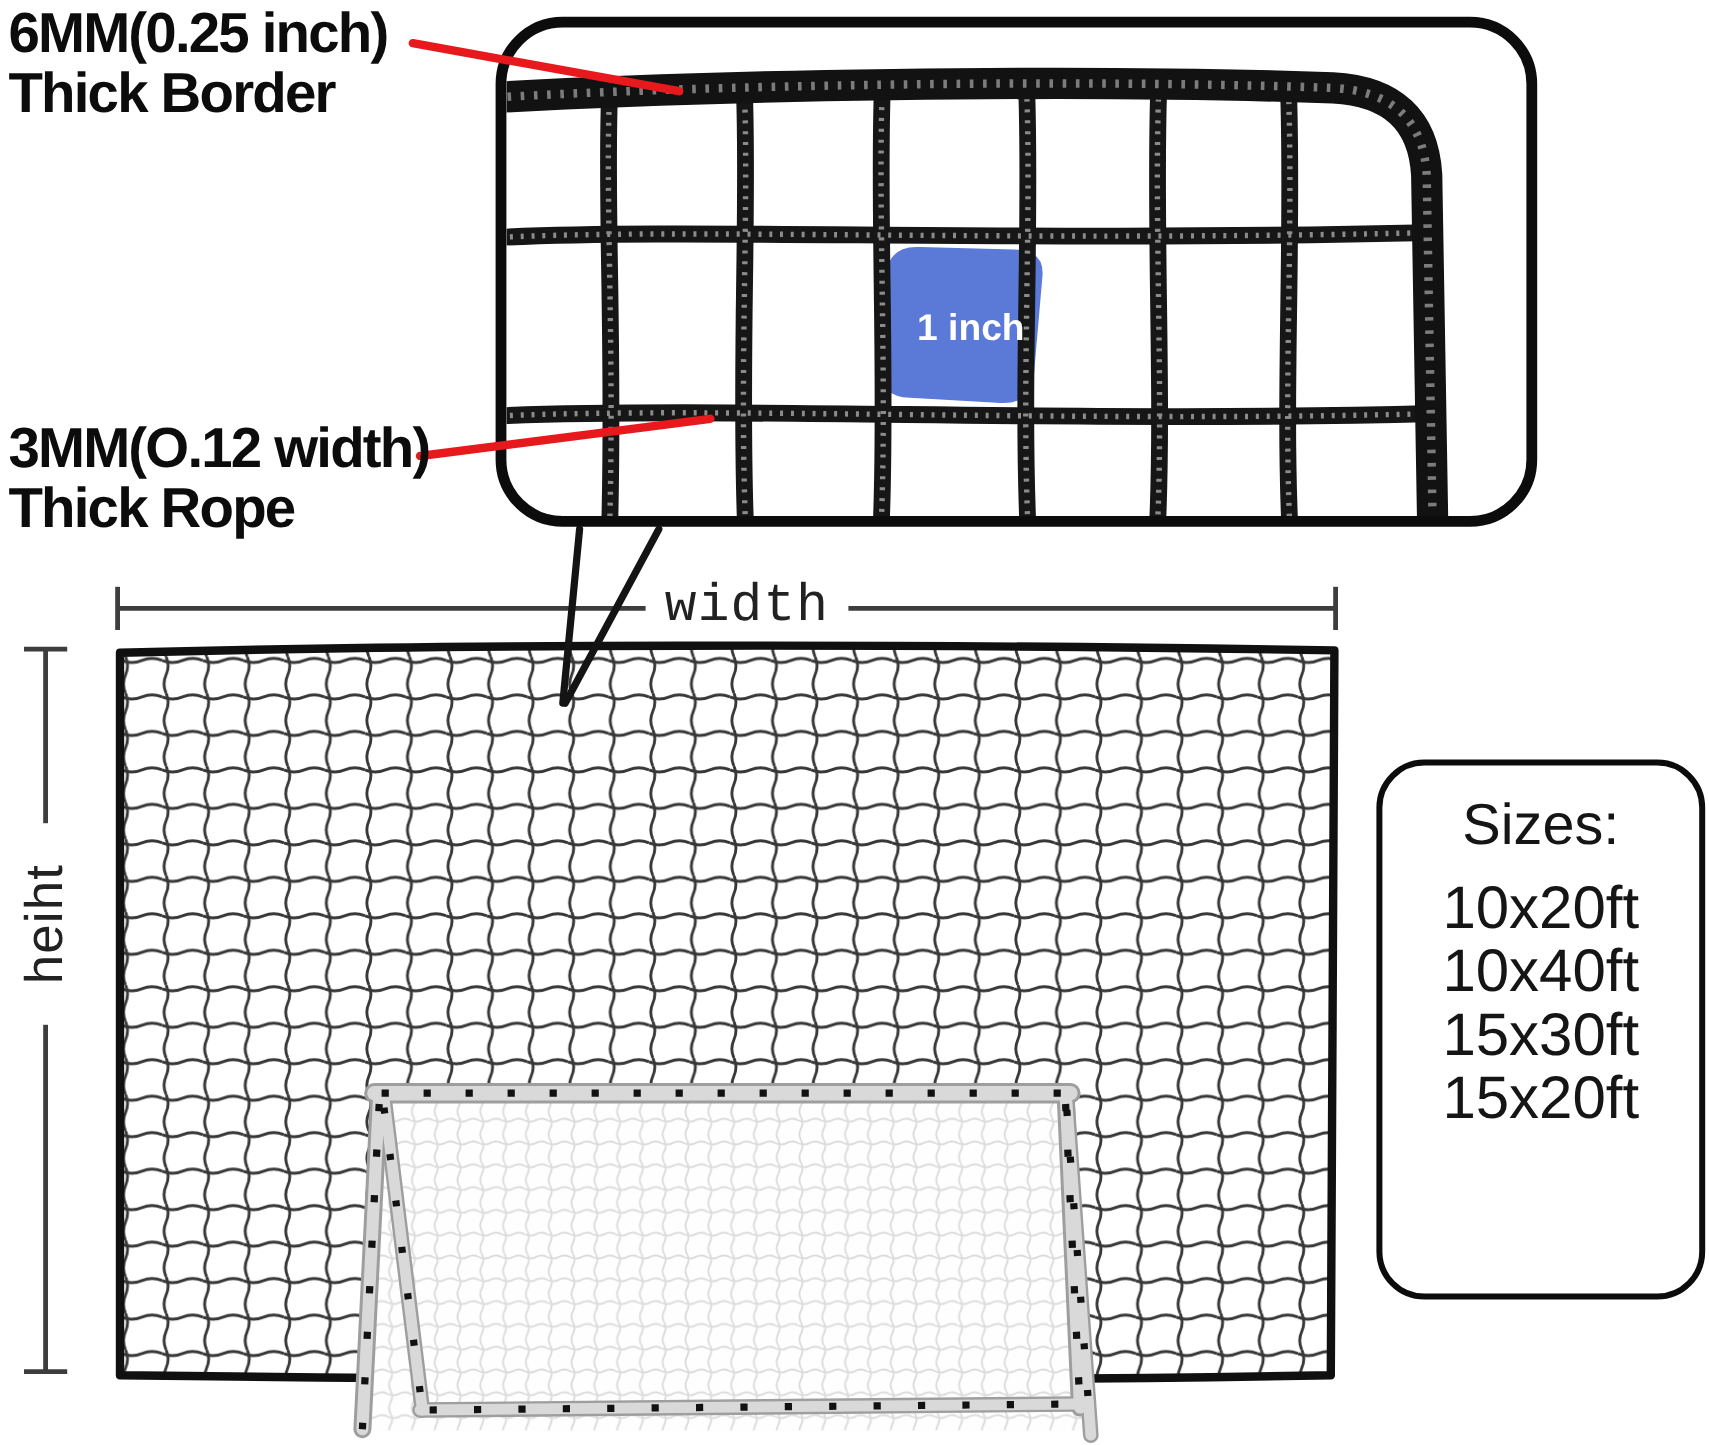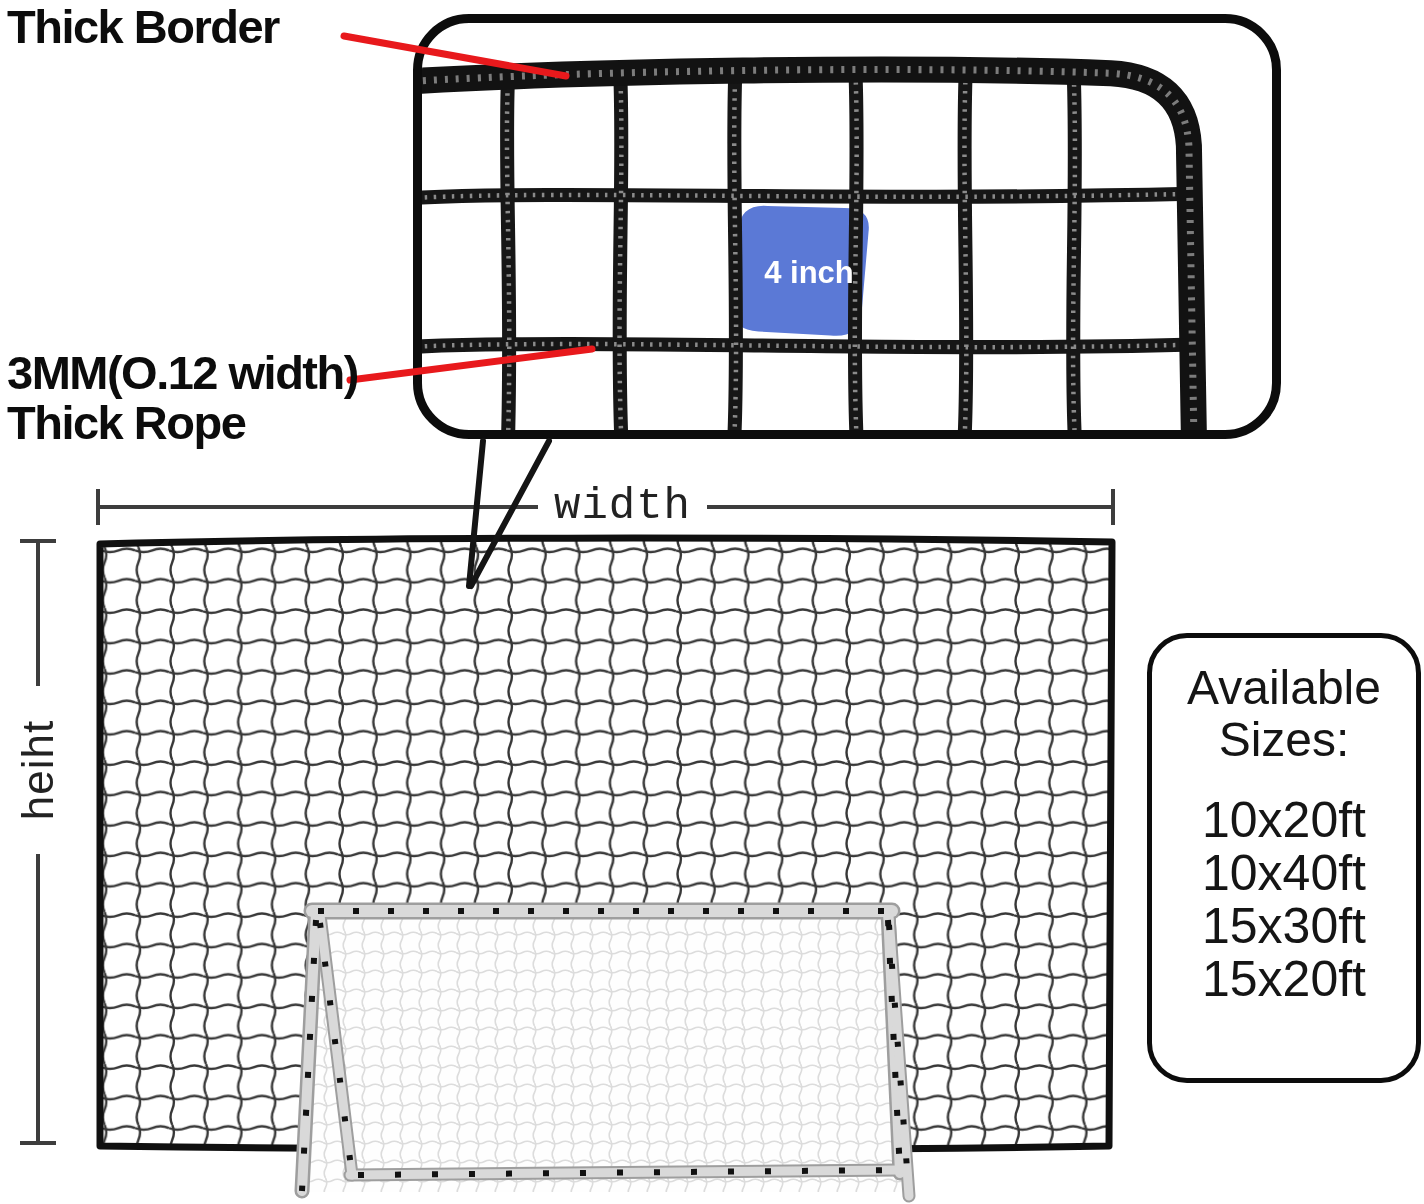--- a/index.html
+++ b/index.html
@@ -43,21 +43,21 @@
   }
 
   
   #sizes-box {
     position:absolute; left:1147px; top:633px; width:274px; height:450px;
     border:5px solid #0c0c0c; border-radius:40px; background:#fff;
     display:flex; flex-direction:column; align-items:center; text-align:center;
     padding-top:24px; color:#151515;
   }
   #sizes-box .title { font-size:48px; line-height:52px; font-weight:400; letter-spacing:0; }
-  #sizes-box .items { margin-top:28px; }
+  #sizes-box .items { margin-top:16px; }
   #sizes-box .size-item { font-size:50px; line-height:53px; font-weight:400; }
 </style>
 </head>
 <body>
 
 <div id="scene">
 
   <svg class="layer" width="1424" height="1204" viewBox="0 0 1424 1204">
     <defs>
       <pattern id="bignet" width="33.8" height="30.4" patternUnits="userSpaceOnUse">
@@ -129,21 +129,21 @@
         <path d="M198 50 C202 150, 194 280, 199 412"></path>
         <path d="M313 48 C309 150, 317 290, 312 412"></path>
         <path d="M433 50 C437 160, 429 290, 434 412"></path>
         <path d="M543 50 C539 160, 547 300, 542 412"></path>
         <path d="M651 52 C655 170, 647 300, 652 412"></path>
       </g>
 
       <path d="M-10 58 C160 48, 470 42, 688 50 Q762 54, 766 122 L771 412" fill="none" stroke="#121212" stroke-width="26" stroke-linecap="round"></path>
       <path d="M-10 58 C160 48, 470 42, 688 50 Q762 54, 766 122 L771 412" fill="none" stroke="#ffffff" stroke-width="7" stroke-dasharray="3 8" opacity="0.45"></path>
     </svg>
-    <div id="mesh-size-label">4 inch</div>
+    <div id="mesh-size-label">1 inch</div>
   </div>
 
   <svg class="layer" width="1424" height="1204" viewBox="0 0 1424 1204">
 
     <g stroke="#3d3d3d" stroke-width="4">
       <path d="M98 507 H1113" fill="none"></path>
       <path d="M98 489 V525" fill="none"></path>
       <path d="M1113 489 V525" fill="none"></path>
     </g>
     <g stroke="#3d3d3d" stroke-width="4">
@@ -157,32 +157,32 @@
       <path d="M549 441 L471 586" fill="none"></path>
     </g>
 
     <g stroke-width="7" stroke-linecap="round">
       <path d="M344 36 L566 76" fill="none" stroke="#e8191c" style="stroke: rgb(232, 25, 28);"></path>
       <path d="M350 380 L592 349" fill="none" stroke="#e8191c" style="stroke: rgb(232, 25, 28);"></path>
     </g>
   </svg>
 
   <div class="callout" id="callout-border">
+    <div>6MM(0.25 inch)</div>
     <div>Thick Border</div>
   </div>
   <div class="callout" id="callout-rope">
     <div>3MM(O.12 width)</div>
     <div>Thick Rope</div>
   </div>
 
   <div class="dim-label" id="width-label">width</div>
   <div class="dim-label" id="height-label">heiht</div>
 
   <div id="sizes-box">
-    <div class="title">Available</div>
     <div class="title">Sizes:</div>
     <div class="items">
       <div class="size-item">10x20ft</div>
       <div class="size-item">10x40ft</div>
       <div class="size-item">15x30ft</div>
       <div class="size-item">15x20ft</div>
     </div>
   </div>
 
 </div>

